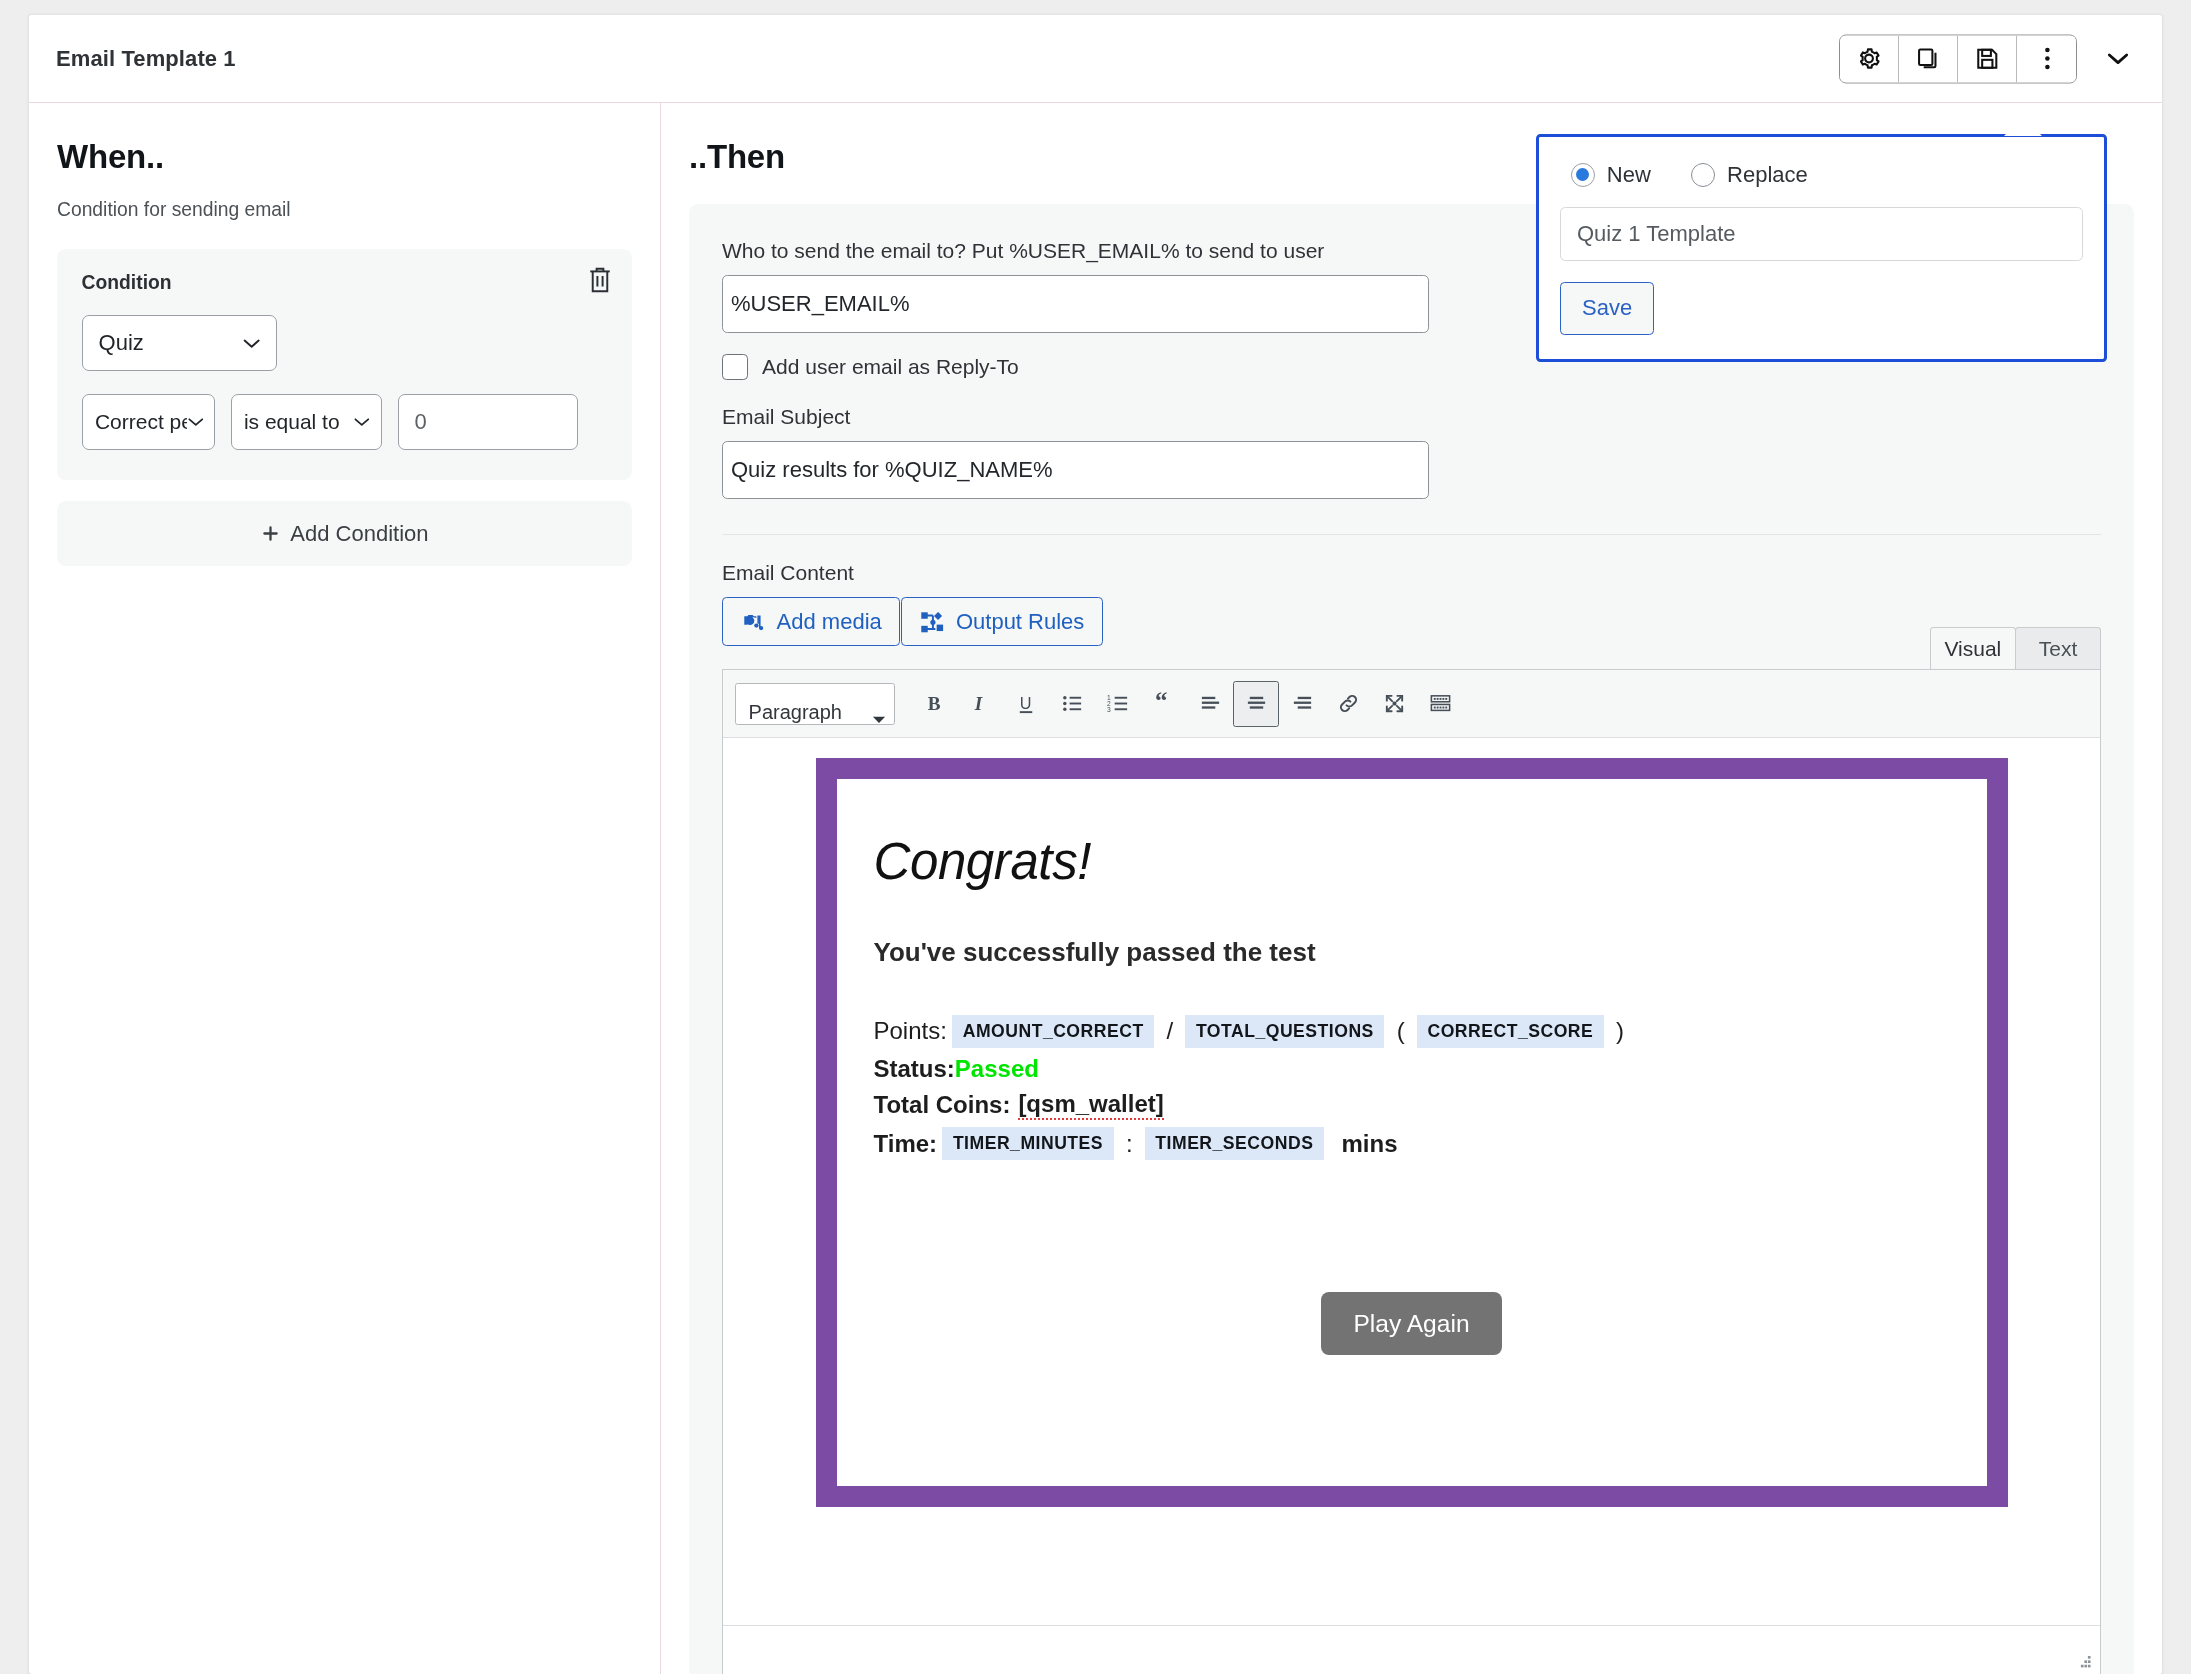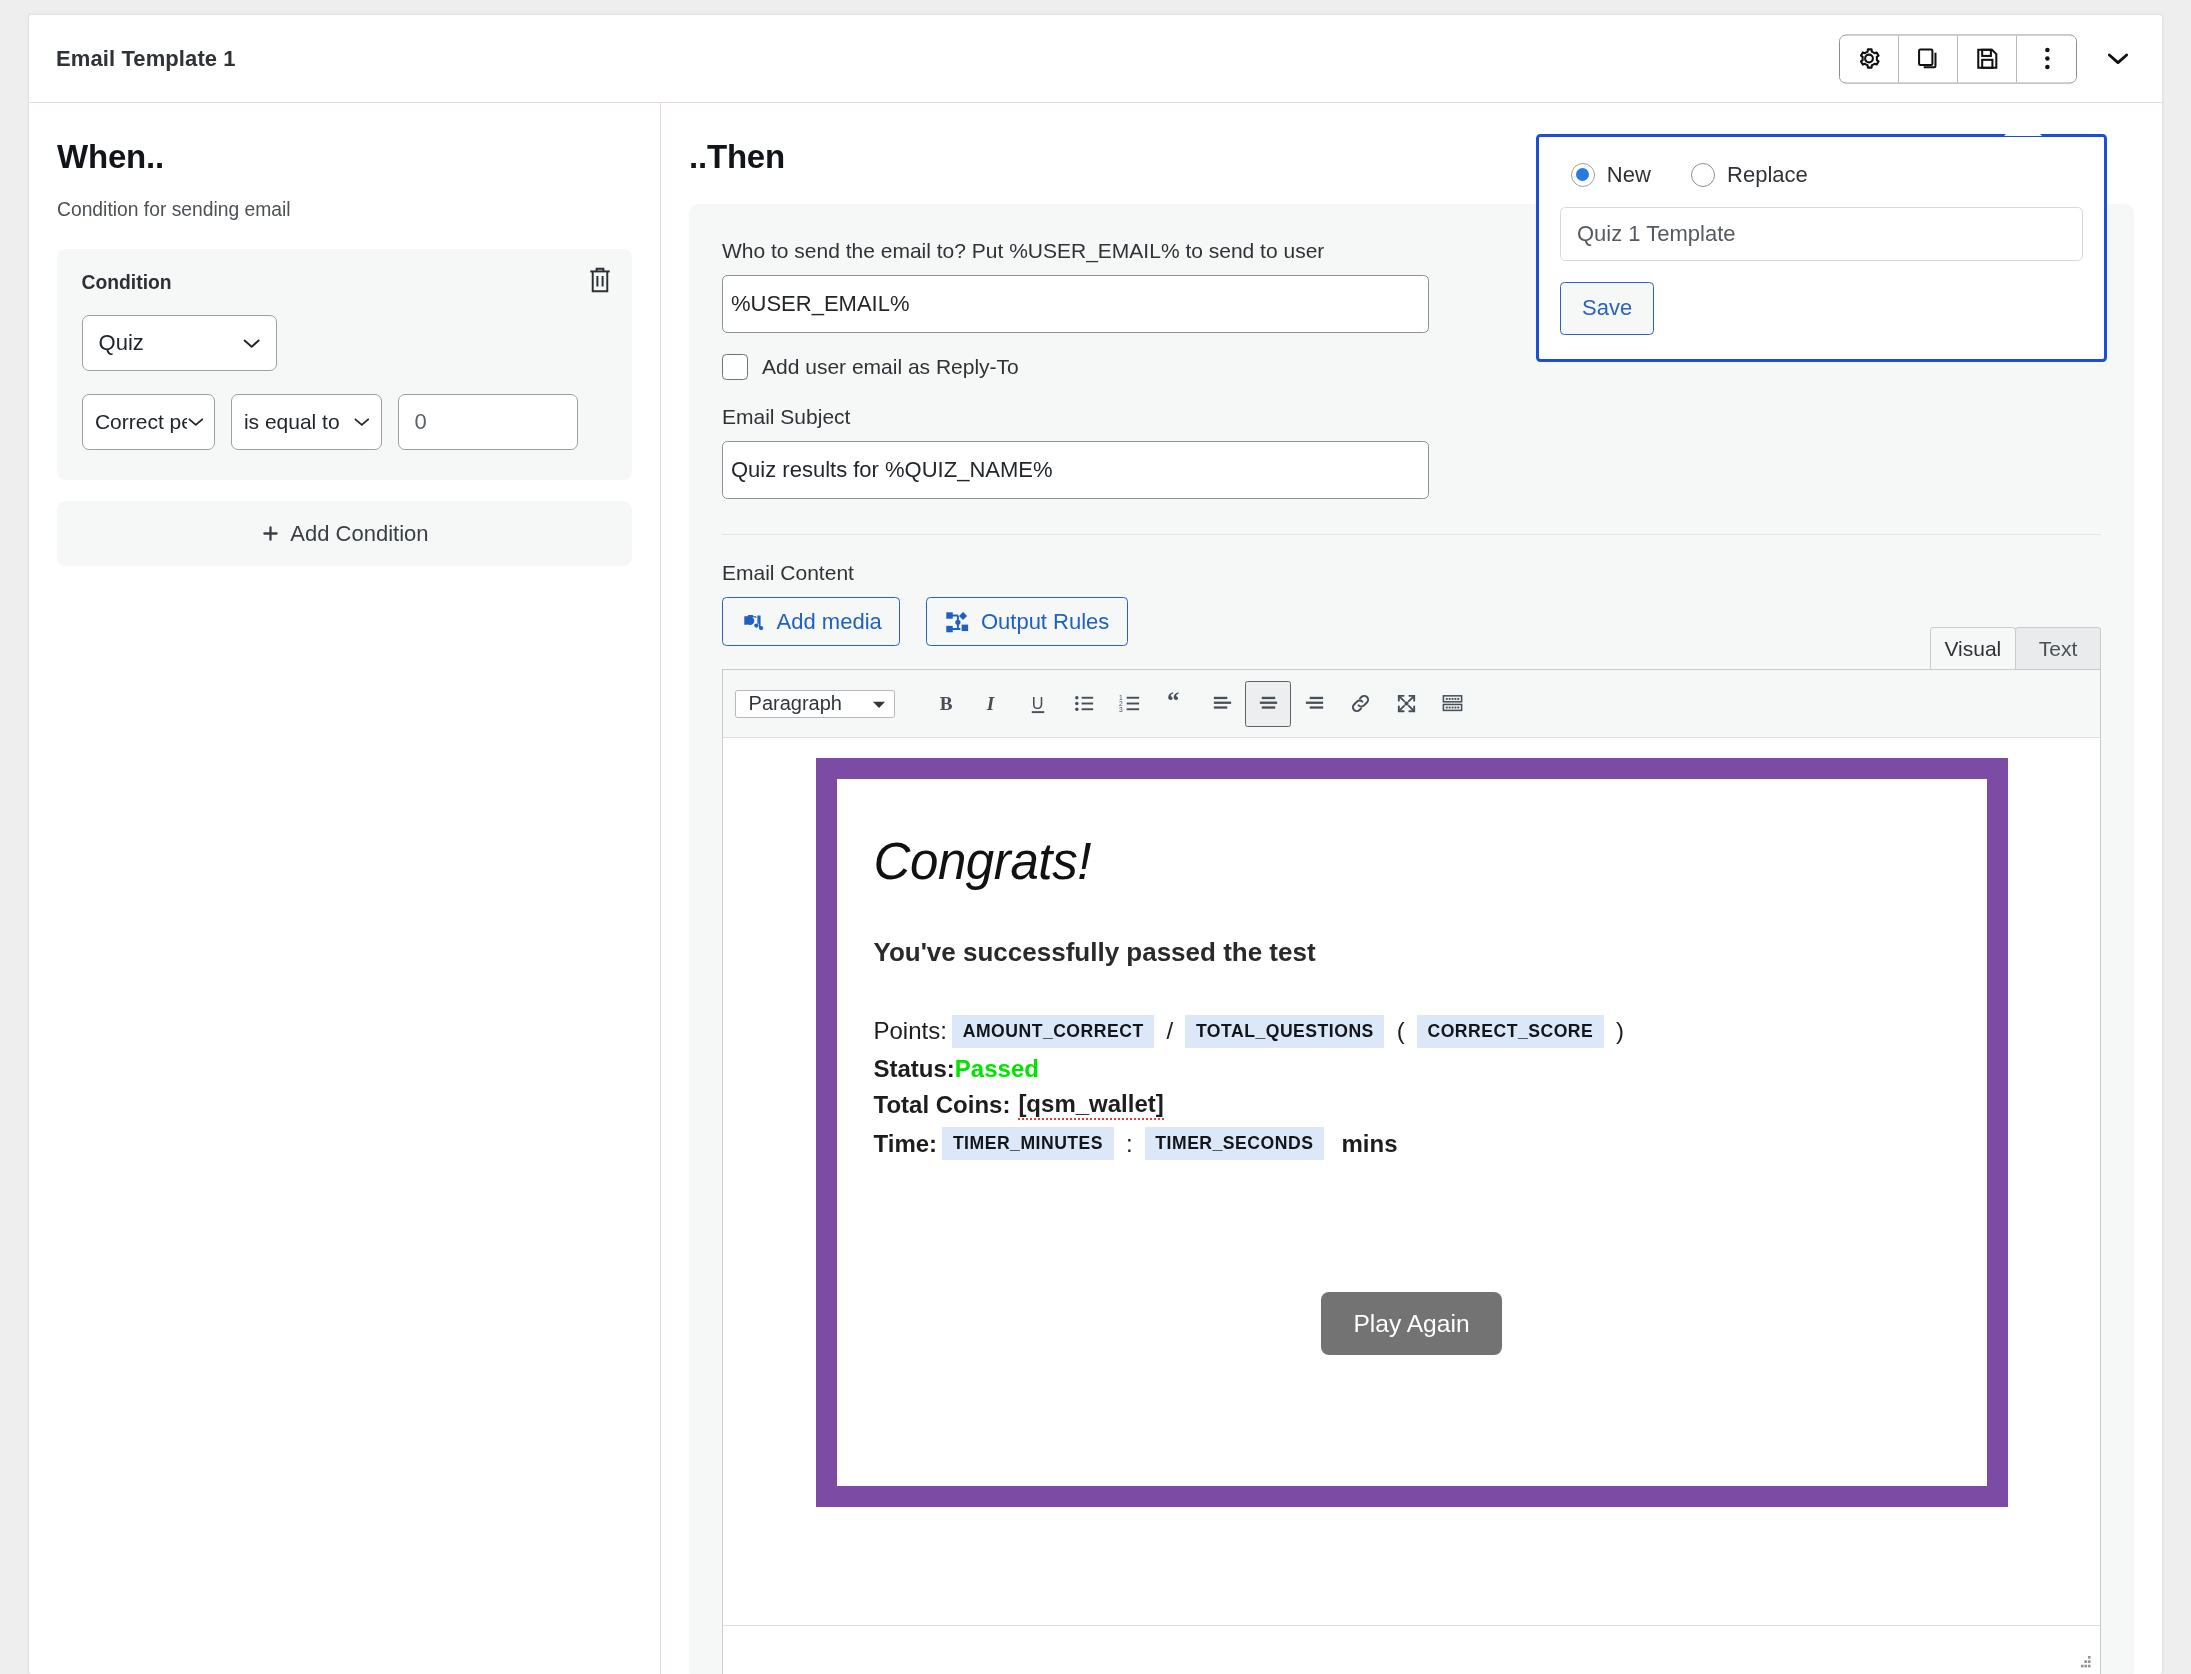--- a/index.html
+++ b/index.html
@@ -208,21 +208,21 @@
   .checkbox {
     width: 26px; height: 26px; border:1.8px solid #6d7378;
     border-radius:4.4px; background:#fff; flex:none; cursor:pointer;
   }
   .check-label { font-size: 21px; color:#2f3337; }
   .subject-label { margin-top: 24.6px; display:block; }
 
   .divider { border:none; border-top:0.9px solid #e2e5e3; margin: 35px 0 0 0; }
 
   .email-content-label { margin-top: 26px; display:block; font-size:21px; color:#2f3337;}
-  .blue-btns { display:flex; gap: 26px; margin-top: 12.3px; }
+  .blue-btns { display:flex; gap: 1px; margin-top: 12.3px; }
   .blue-btn {
     height: 49px; padding: 0 17.6px;
     border: 1.8px solid #2a62c4; border-radius: 4.4px;
     background: #f6f8f7; color:#2060c0;
     font-size: 22px; display:flex; align-items:center; gap: 11.4px;
     cursor:pointer;
     font-family:"Liberation Sans",sans-serif;
   }
 
   
@@ -246,25 +246,25 @@
   .ed-box {
     border:0.9px solid #c9ccce;
     background:#f6f8f7;
   }
   .ed-toolbar {
     display:flex; align-items:center; gap: 0;
     padding: 10.5px 12.3px;
     border-bottom: 0.9px solid #dcdedf;
   }
   .para-select {
-    width: 160px; height: 28px;
+    width: 160px; height: 42px;
     background:#fff; border:0.9px solid #b5b9bb; border-radius:2.6px;
-    display:flex; align-items:center; justify-content:space-between;
+    display:flex; align-items:flex-end; justify-content:space-between;
     padding: 0 8.8px 0 12.3px;
-    font-size: 20px; color:#32373c; margin-right: 28px;
+    font-size: 20px; color:#32373c; margin-right: 16px;
     cursor:pointer;
   }
   .tb-btn {
     width: 46px; height: 46px;
     display:flex; align-items:center; justify-content:center;
     cursor:pointer; border-radius:2.6px;
     border:0.9px solid transparent;
   }
   .tb-btn.active { background:#eceeef; border:0.9px solid #5b6268; }
 

